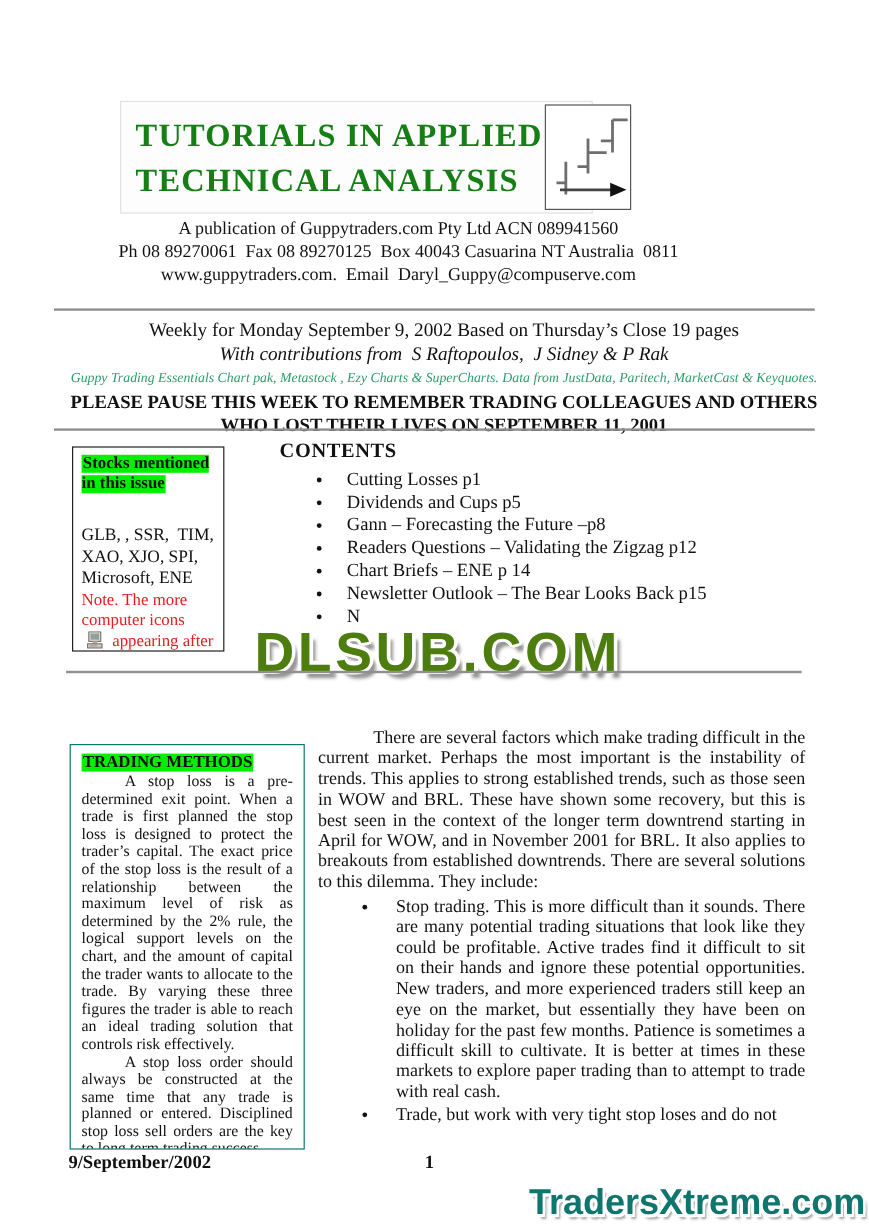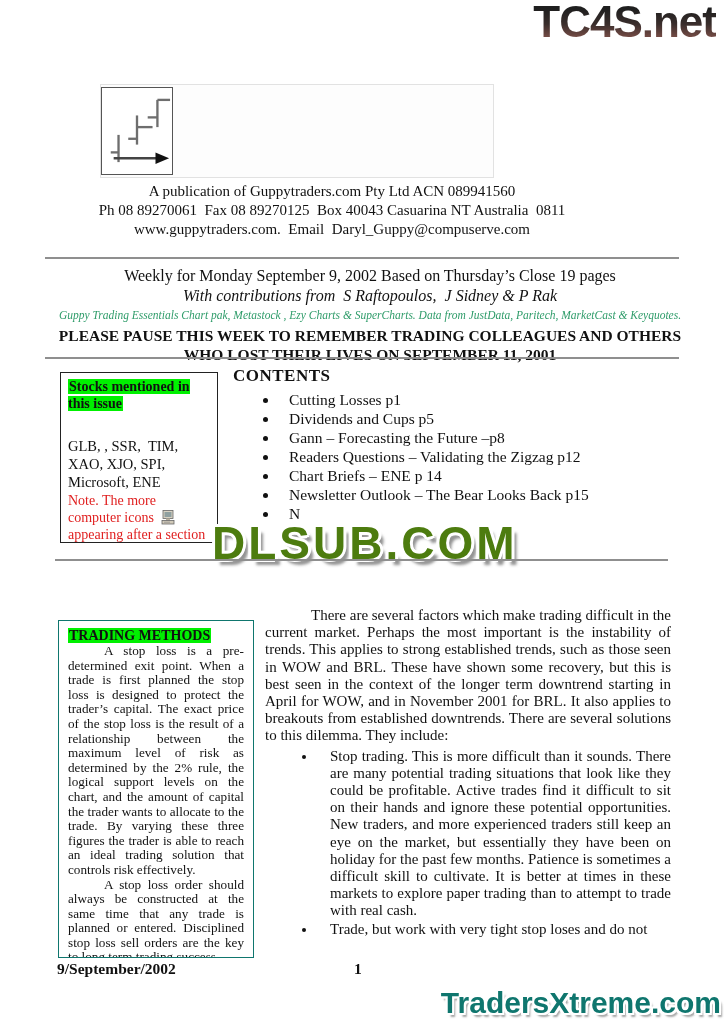--- a/index.html
+++ b/index.html
@@ -34,21 +34,21 @@
   .rule3 { left:55px; top:559px; width:613px; }
 
   
   .masthead { position:absolute; left:0; top:265px; width:724px; text-align:center;padding-left:16px; }
   .weekly { font-size:16px; line-height:21px; }
   .contrib { font-size:16px; line-height:20px; font-style:italic; white-space:pre-wrap; }
   .platforms { font-size:11.5px; line-height:14px; font-style:italic; color:#2f9c6a; margin-top:2px; }
   .memorial { font-size:15.5px; line-height:19px; font-weight:bold; width:648px; margin:4px auto 0; }
 
   
-  .stocksbox { position:absolute; left:60px; top:372px; width:158px; height:171px;
+  .stocksbox { position:absolute; left:60px; top:372px; width:127px; height:171px;
     border:1px solid #222; padding:5px 7px; overflow:hidden; }
   .hl-green { display:inline; background:#00f000; font-weight:bold; padding:0 1px; }
   .stocks-head { font-size:14px; line-height:17px; }
   .stocks-list { margin-top:25px; font-size:14.5px; line-height:18px; white-space:pre-wrap; }
   .stocks-note { margin-top:1px; color:#e02020; font-size:14px; line-height:17px; }
   .stocks-note svg { vertical-align:-4px; margin:0 3px; }
 
   
   .contents { position:absolute; left:233px; top:366px; width:446px; }
   .contents-head { font-size:17px; font-weight:bold; letter-spacing:0.5px; }
@@ -92,23 +92,26 @@
       -2px -2px 0 #fff, 2px -2px 0 #fff, -2px 2px 0 #fff, 2px 2px 0 #fff,
       0 -2px 0 #fff, 0 2px 0 #fff, -2px 0 0 #fff, 2px 0 0 #fff,
       3px 4px 2px rgba(140,140,140,0.8);
   }
 </style>
 </head>
 <body>
 
 <div class="page">
 
-  <div class="tc4s">TC4S.net</div>
 
   <div class="titlebox">
+    <div class="title-text">
+      <div class="title-line">TUTORIALS IN APPLIED</div>
+      <div class="title-line">TECHNICAL ANALYSIS</div>
+    </div>
     <div class="logo-icon-box">
       <svg viewBox="0 0 72 88" width="70" height="86">
         <g stroke="#6e6e6e" stroke-width="2.4" fill="none">
           <line x1="57" y1="12" x2="70" y2="12"></line>
           <line x1="57" y1="12" x2="57" y2="40"></line>
           <line x1="47" y1="30" x2="57" y2="30"></line>
           <line x1="36" y1="28" x2="36" y2="58"></line>
           <line x1="36" y1="40" x2="52" y2="40"></line>
           <line x1="27" y1="52" x2="36" y2="52"></line>
           <line x1="17" y1="48" x2="17" y2="76"></line>

